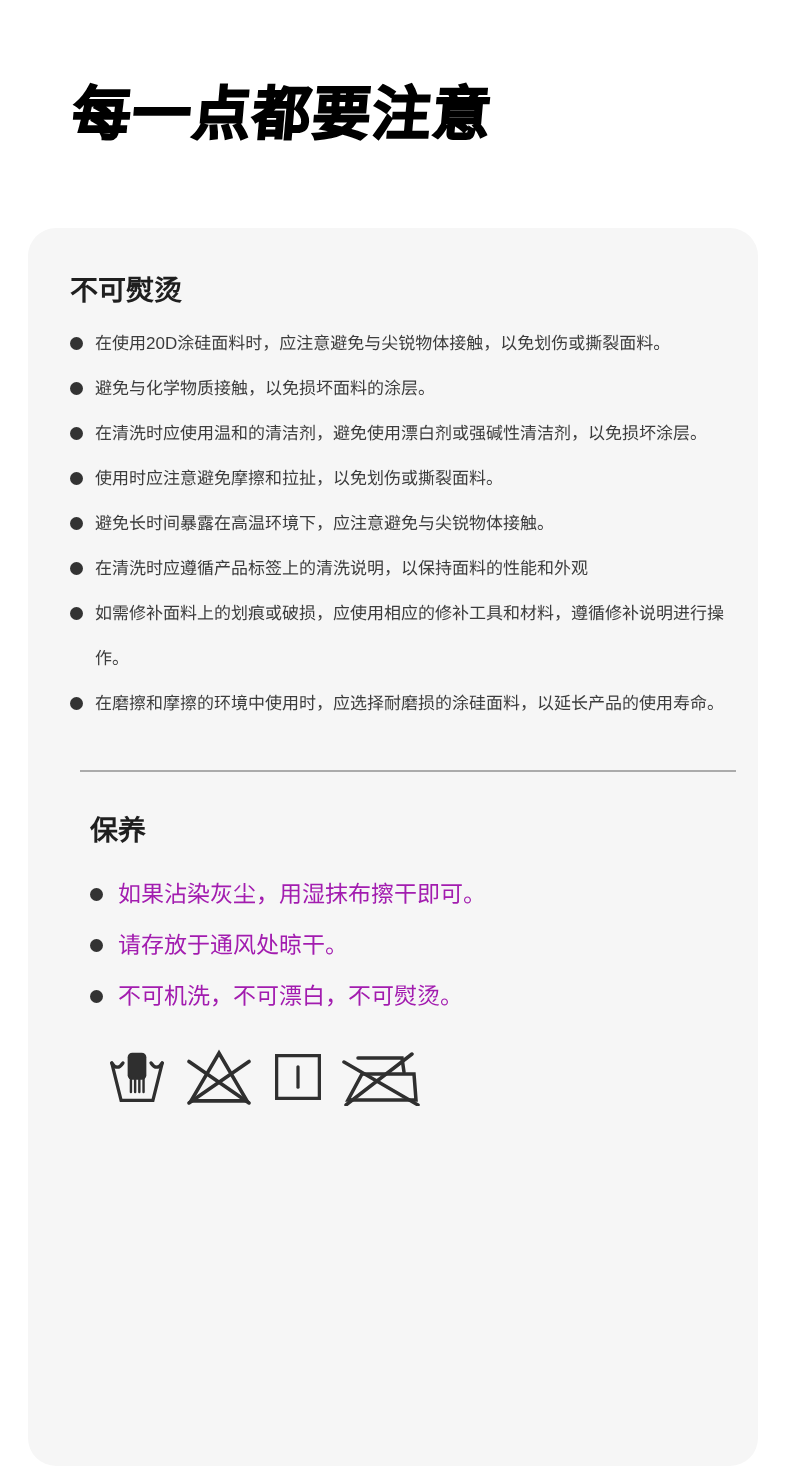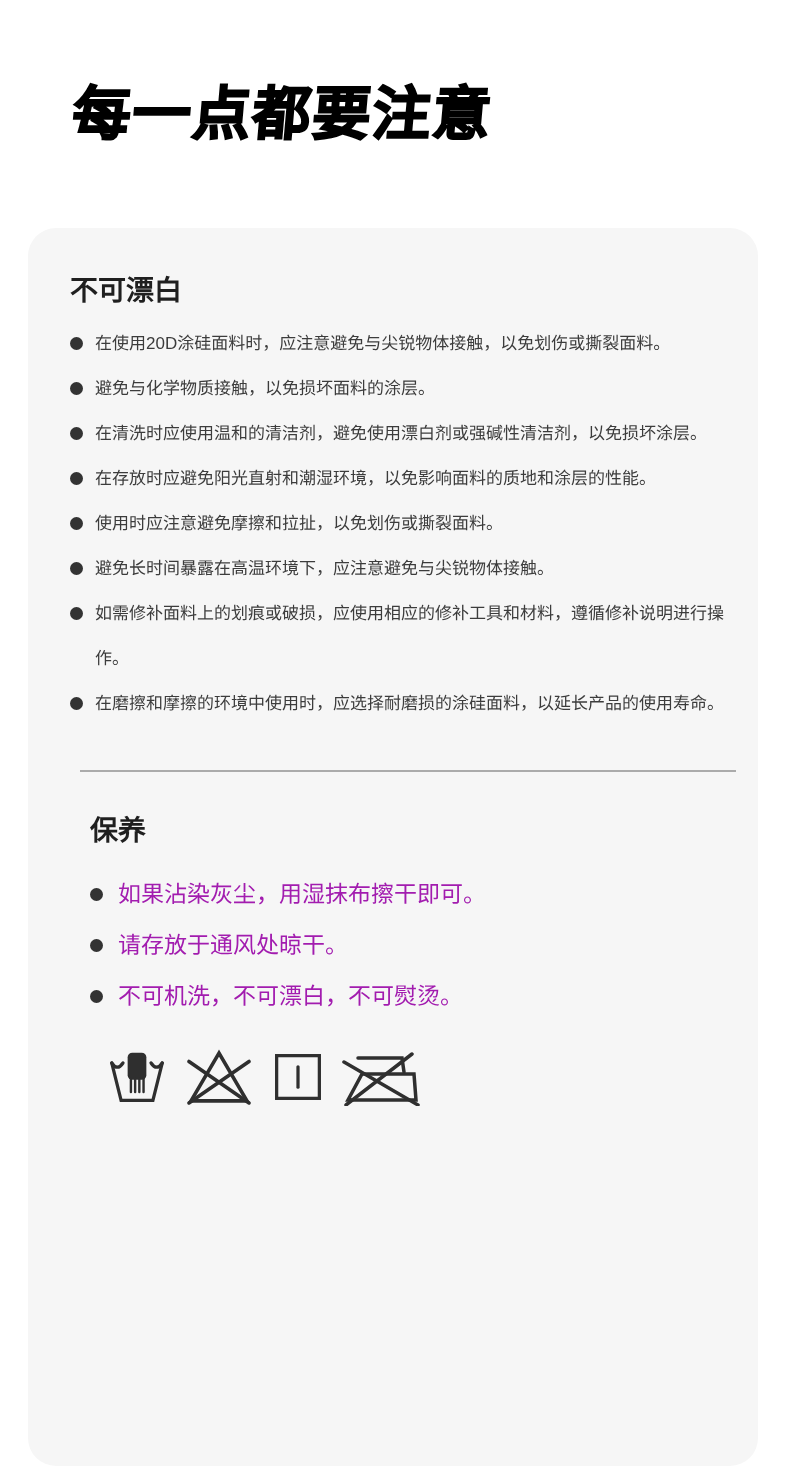--- a/index.html
+++ b/index.html
@@ -109,45 +109,45 @@
   .care-icons-row .fill { fill: #2f2f2f; stroke: none; }
 </style>
 </head>
 <body>
 
 <h1 class="page-title">每一点都要注意</h1>
 
 <div class="notice-card">
 
   <section>
-    <h2 class="section-heading">不可漂白</h2>
+    <h2 class="section-heading">不可熨烫</h2>
     <ul class="notice-list">
       <li>
         <span class="bullet-dot"></span>
         <span class="item-text">在使用20D涂硅面料时，应注意避免与尖锐物体接触，以免划伤或撕裂面料。</span>
       </li>
       <li>
         <span class="bullet-dot"></span>
         <span class="item-text">避免与化学物质接触，以免损坏面料的涂层。</span>
       </li>
       <li>
         <span class="bullet-dot"></span>
         <span class="item-text">在清洗时应使用温和的清洁剂，避免使用漂白剂或强碱性清洁剂，以免损坏涂层。</span>
       </li>
       <li>
         <span class="bullet-dot"></span>
-        <span class="item-text">在存放时应避免阳光直射和潮湿环境，以免影响面料的质地和涂层的性能。</span>
-      </li>
-      <li>
-        <span class="bullet-dot"></span>
         <span class="item-text">使用时应注意避免摩擦和拉扯，以免划伤或撕裂面料。</span>
       </li>
       <li>
         <span class="bullet-dot"></span>
         <span class="item-text">避免长时间暴露在高温环境下，应注意避免与尖锐物体接触。</span>
+      </li>
+      <li>
+        <span class="bullet-dot"></span>
+        <span class="item-text">在清洗时应遵循产品标签上的清洗说明，以保持面料的性能和外观</span>
       </li>
       <li>
         <span class="bullet-dot"></span>
         <span class="item-text">如需修补面料上的划痕或破损，应使用相应的修补工具和材料，遵循修补说明进行操作。</span>
       </li>
       <li>
         <span class="bullet-dot"></span>
         <span class="item-text">在磨擦和摩擦的环境中使用时，应选择耐磨损的涂硅面料，以延长产品的使用寿命。</span>
       </li>
     </ul>

